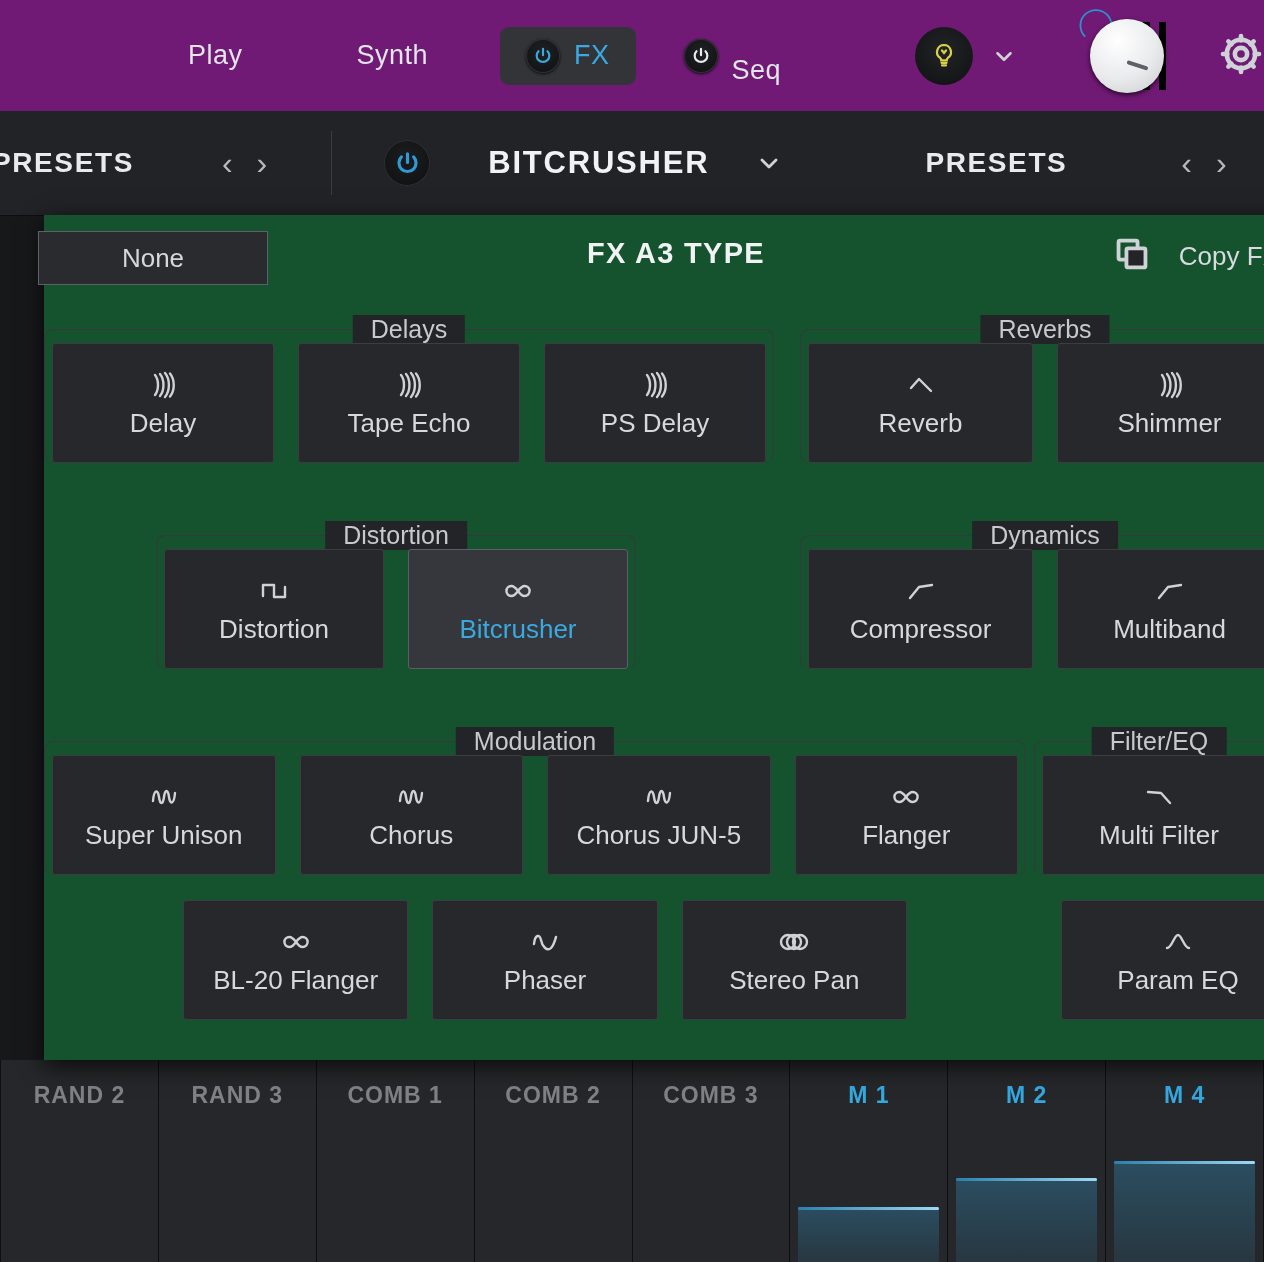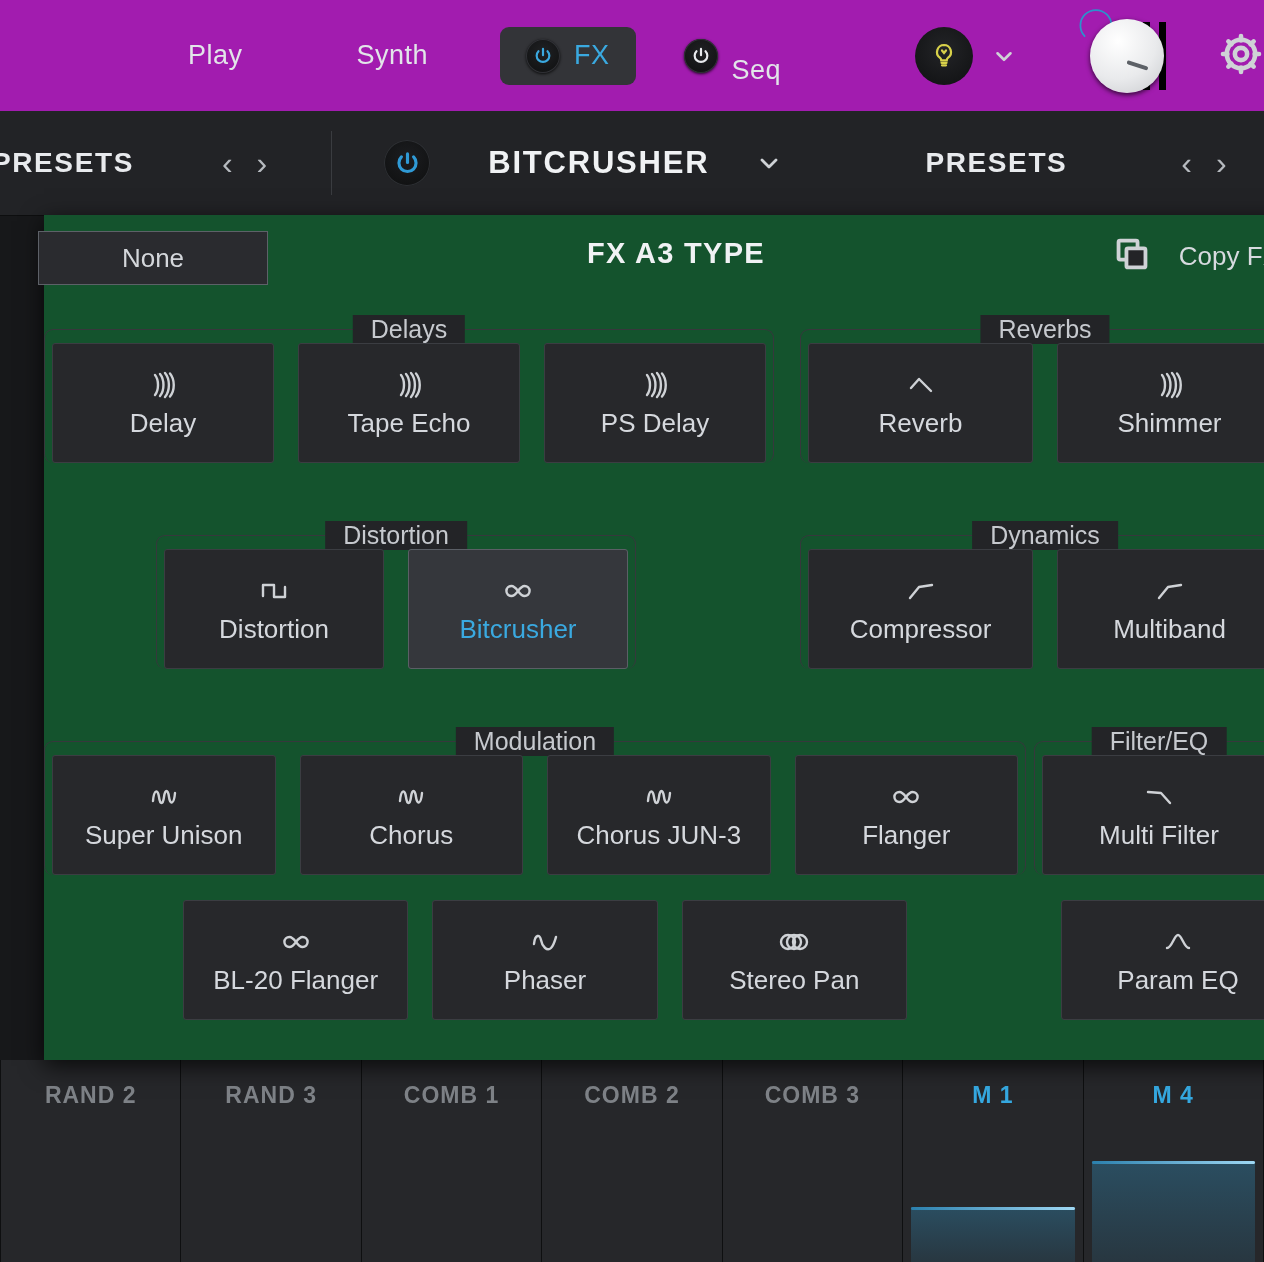--- a/index.html
+++ b/index.html
@@ -36,21 +36,21 @@
     content:"";position:absolute;left:0;right:0;top:0;height:3px;
     background:linear-gradient(90deg,#2b80ad,#9fd8f4);
     border-radius:2px;
   }
   .mm-col.dim .mm-fill{background:none;}
   .mm-col.dim .mm-fill::before{background:#3b3d41;}
 
   
   .topbar{
     position:absolute;left:0;top:0;width:1264px;height:111px;
-    background:#a21caf;
+    background:#701a75;
     border-bottom:1px solid #0d0e0f;
     display:flex;align-items:center;
   }
   .nav-item{
     font-size:27px;color:#e2e5e9;letter-spacing:.5px;
     padding:14px 10px;cursor:pointer;
   }
   .nav-play{margin-left:178px;}
   .nav-synth{margin-left:94px;}
   .tab-pill{
@@ -202,20 +202,24 @@
         <div class="mm-label">COMB 2</div>
         <div class="mm-fill" style="height: 0px;"></div>
       </div>
       <div class="mm-col dim">
         <div class="mm-label">COMB 3</div>
         <div class="mm-fill" style="height: 0px;"></div>
       </div>
       <div class="mm-col active">
         <div class="mm-label">M 1</div>
         <div class="mm-fill" style="height: 55.1px;"></div>
+      </div>
+      <div class="mm-col active">
+        <div class="mm-label">M 2</div>
+        <div class="mm-fill" style="height: 84.1px;"></div>
       </div>
       <div class="mm-col active">
         <div class="mm-label">M 4</div>
         <div class="mm-fill" style="height: 101.5px;"></div>
       </div>
     </div>
 
   <div class="topbar">
 
     <div class="nav-item nav-play">
@@ -483,21 +487,21 @@
                 </svg>
               </div>
               <div class="tile-label">Chorus</div>
             </div>
             <div class="tile">
               <div class="tile-icon">
                 <svg viewBox="0 0 44 32">
                   <path class="stroke" d="M11 20 C12 8 16 8 17 16 C18 24 21 24 22 16 C23 8 26 8 27 16 C28 24 32 24 33 12"></path>
                 </svg>
               </div>
-              <div class="tile-label">Chorus JUN-3</div>
+              <div class="tile-label">Chorus JUN-5</div>
             </div>
             <div class="tile">
               <div class="tile-icon">
                 <svg viewBox="0 0 44 32">
                   <g class="stroke" stroke-width="2.6">
                     <path d="M22 16c-2.6-3.6-4.4-5-6.6-5a5 5 0 0 0 0 10c2.2 0 4-1.4 6.6-5Z"></path>
                     <path d="M22 16c2.6 3.6 4.4 5 6.6 5a5 5 0 0 0 0-10c-2.2 0-4 1.4-6.6 5Z"></path>
                   </g>
                 </svg>
               </div>

